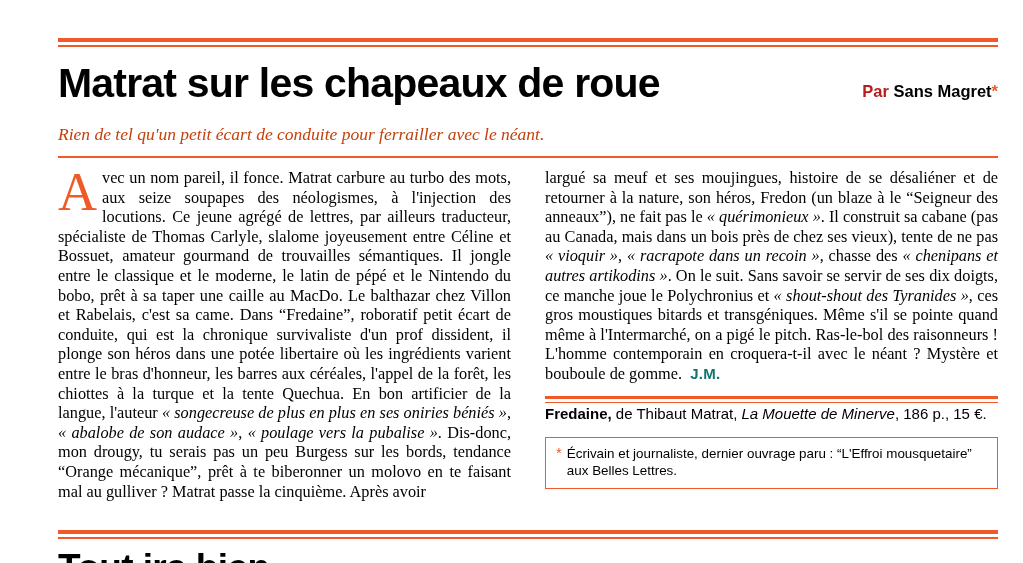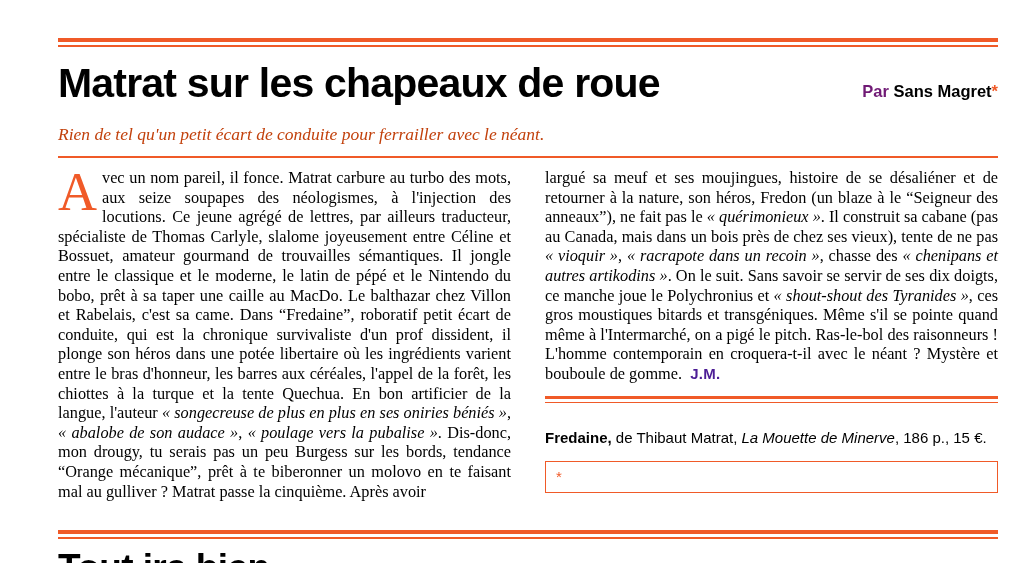--- a/index.html
+++ b/index.html
@@ -53,21 +53,21 @@
     color: #000;
     white-space: nowrap;
   }
   .byline {
     font-family: "Liberation Sans", sans-serif;
     font-size: 16.5px;
     font-weight: bold;
     white-space: nowrap;
     padding-bottom: 2px;
   }
-  .byline .par { color: #701a75; }
+  .byline .par { color: #b91c1c; }
   .byline .name { color: #000; }
   .byline .star { color: #f05a28; }
 
   
   .standfirst {
     position: absolute;
     left: 58px;
     top: 124px;
     width: 940px;
     font-family: "Liberation Serif", serif;
@@ -115,40 +115,40 @@
     line-height: 40px;
     color: #f05a28;
     padding: 4px 5px 0 0;
     font-weight: normal;
   }
   i, em { font-style: italic; }
 
   .signature {
     font-family: "Liberation Sans", sans-serif;
     font-weight: bold;
-    color: #4c1d95;
+    color: #0f766e;
     font-size: 15px;
     letter-spacing: 0.3px;
   }
 
   
   .ref-rule-top {
     margin-top: 12px;
     width: 453px;
     height: 3px;
     background: #f05a28;
   }
   .ref-rule-top-thin {
     margin-top: 3px;
     width: 453px;
     height: 1px;
     background: #f05a28;
   }
   .bookref {
-    margin-top: 25px;
+    margin-top: 1px;
     font-family: "Liberation Sans", sans-serif;
     font-size: 15px;
     line-height: 20px;
     color: #000;
   }
   .bookref .title { font-weight: bold; }
   .bookref .pub { font-style: italic; }
 
   
   .footnote {
@@ -220,20 +220,21 @@
 
       <div class="ref-rule-top"></div>
       <div class="ref-rule-top-thin"></div>
 
       <div class="bookref">
         <span class="title">Fredaine,</span><span> de Thibaut Matrat, </span><span class="pub">La Mouette de Minerve</span><span>, 186 p., 15 €.</span>
       </div>
 
       <div class="footnote">
         <span class="star">*</span>
+        <span>Écrivain et journaliste, dernier ouvrage paru : “L'Effroi mousquetaire” aux Belles Lettres.</span>
       </div>
     </div>
 
   </div>
 
   <div class="rule rule-bottom-thick"></div>
   <div class="rule rule-bottom-thin"></div>
 
   <div class="bottom-headline">Tout ira bien</div>
 

